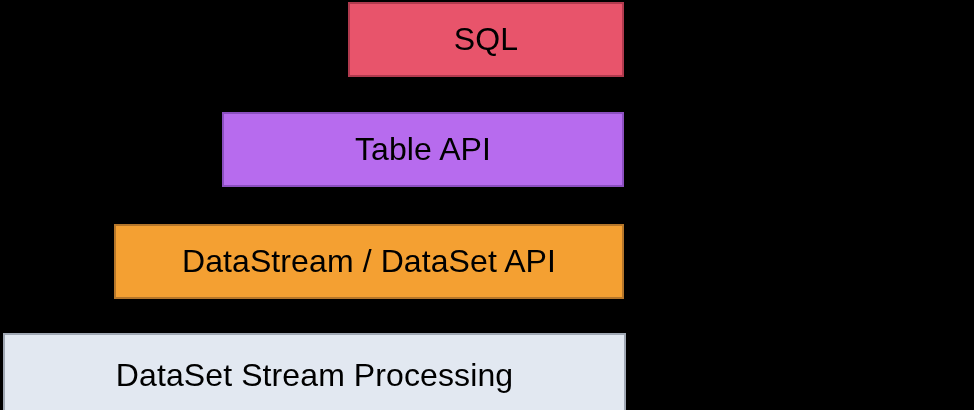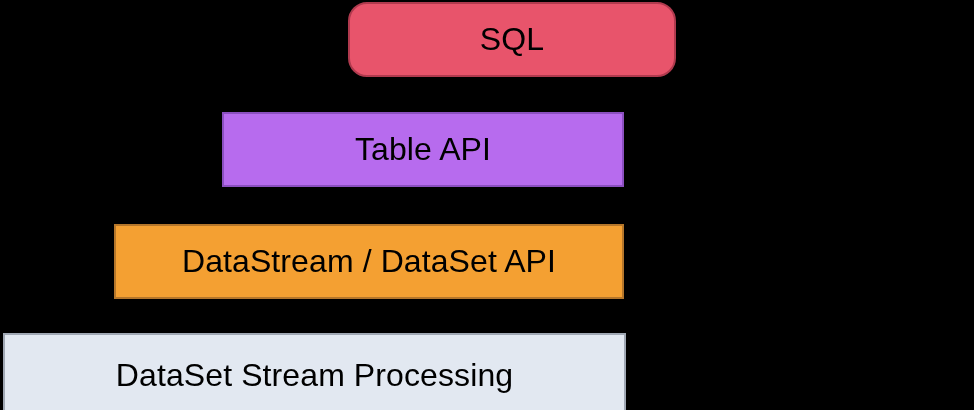--- a/index.html
+++ b/index.html
@@ -36,23 +36,22 @@
   }
   .layer-label {
     display: block;
     transform: translateY(-1px);
   }
 
   
   #layer-sql {
     left: 348px;
     top: 2px;
-    width: 328px;
+    width: 276px;
     height: 75px;
-    border-radius: 19px;
   }
   #layer-table-api {
     left: 222px;
     top: 112px;
     width: 402px;
     height: 75px;
   }
   #layer-datastream {
     left: 114px;
     top: 224px;

